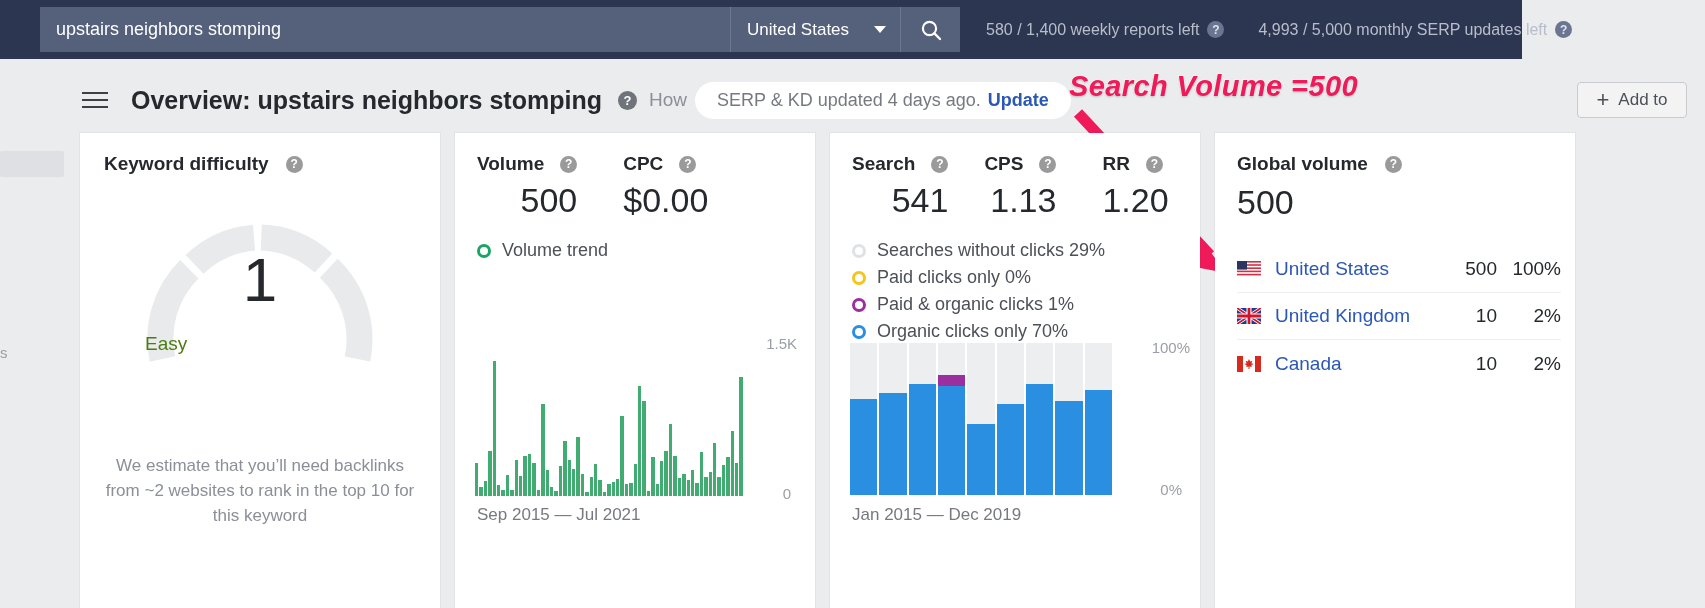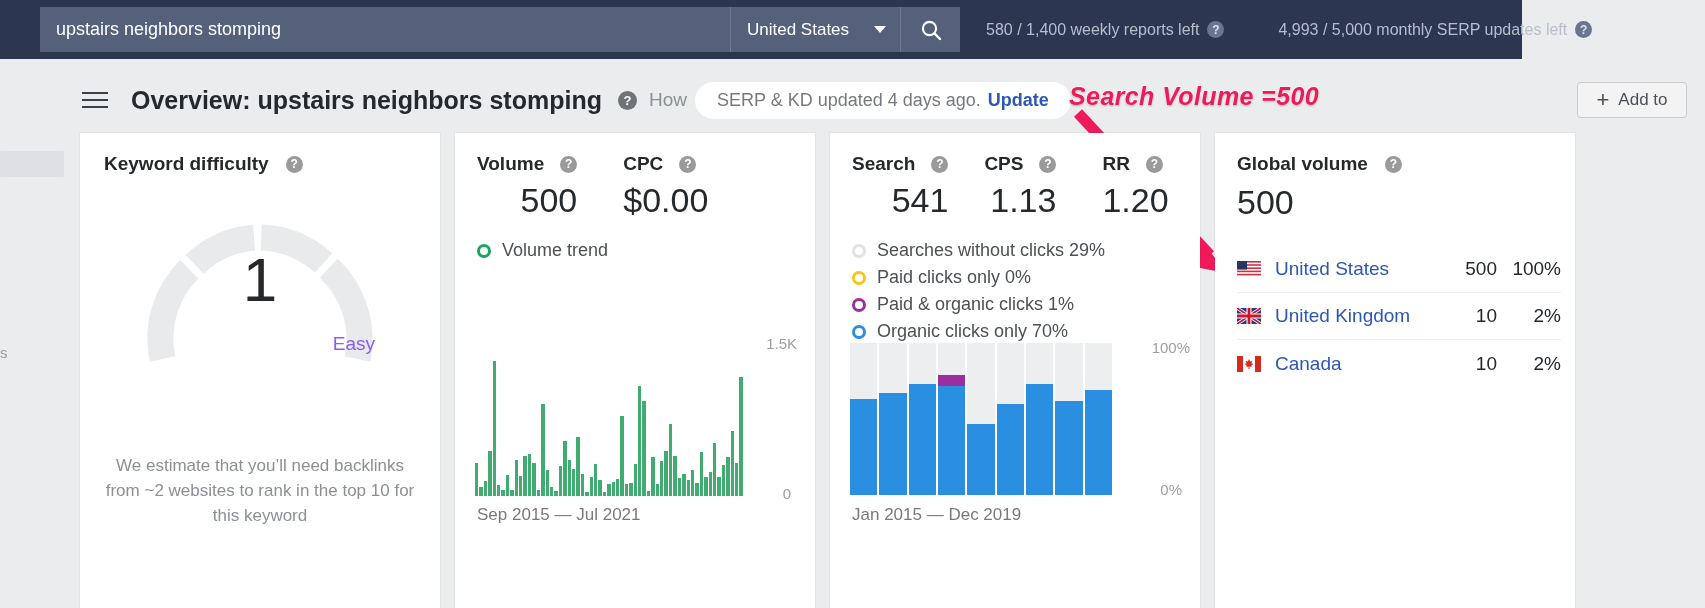--- a/index.html
+++ b/index.html
@@ -54,21 +54,21 @@
     border-left:1px solid #6c7792;
     display:flex; align-items:center; justify-content:center;
     cursor:pointer;
   }
   .quota {
     display:flex; align-items:center;
     color:#b7bdcb; font-size:16px;
     margin-left:26px;
     white-space:nowrap;
   }
-  .quota + .quota { margin-left:54px; }
+  .quota + .quota { margin-left:34px; }
   .q-mark {
     display:inline-flex; align-items:center; justify-content:center;
     width:17px;height:17px;border-radius:50%;
     background:#6b7490; color:#dfe3eb;
     font-size:12px; font-weight:bold; margin-left:8px;
     font-family:"Liberation Sans", sans-serif;
   }
   .q-mark.light { background:#9a9a9a; color:#ffffff; }
 
   
@@ -101,22 +101,22 @@
   }
   .how-link { color:#8b8f98; font-size:19px; margin-left:12px; white-space:nowrap; }
   .serp-pill {
     margin-left:8px; height:37px;
     background:#ffffff; border-radius:19px;
     display:flex; align-items:center; padding:0 22px;
     font-size:18px; color:#76797f; white-space:nowrap;
   }
   .serp-pill a { color:#2b57b5; font-weight:bold; text-decoration:none; margin-left:7px; }
   .annot {
-    position:absolute; left:1069px; top:82px;
-    font-size:25px; font-weight:bold; font-style:italic;
+    position:absolute; left:1069px; top:70px;
+    font-size:29px; font-weight:bold; font-style:italic;
     color:#f01a5a;
     letter-spacing:0.4px;
     -webkit-text-stroke:1.2px #ffffff;
     paint-order:stroke fill;
     text-shadow:0 1px 2px rgba(0,0,0,.25);
     white-space:nowrap;
   }
   .addto {
     position:absolute; right:18px; top:82px;
     height:36px; min-width:110px;
@@ -144,22 +144,22 @@
   }
 
   
   .kd-head { position:absolute; left:24px; top:20px; }
   .gauge-wrap { position:absolute; left:50%; top:78px; transform:translateX(-50%); width:230px; height:160px; }
   .kd-num {
     position:absolute; left:0; right:0; top:38px; text-align:center;
     font-size:62px; color:#25292e; font-weight:normal; line-height:1;
   }
   .kd-label {
-    position:absolute; left:0; right:0; top:122px; text-align:right;
-    font-size:19px; color:#8b5cf6;
+    position:absolute; left:0; right:0; top:122px; text-align:left;
+    font-size:19px; color:#4d7c0f;
   }
   .kd-note {
     position:absolute; left:22px; right:22px; top:320px;
     text-align:center; font-size:17px; color:#8b8f98; line-height:25px;
   }
 
   
   .metric-row { position:absolute; top:20px; left:22px; display:flex; gap:0; }
   .metric { margin-right:36px;text-align:right; }
   .metric:last-child { margin-right:0;margin-left:10px; }

